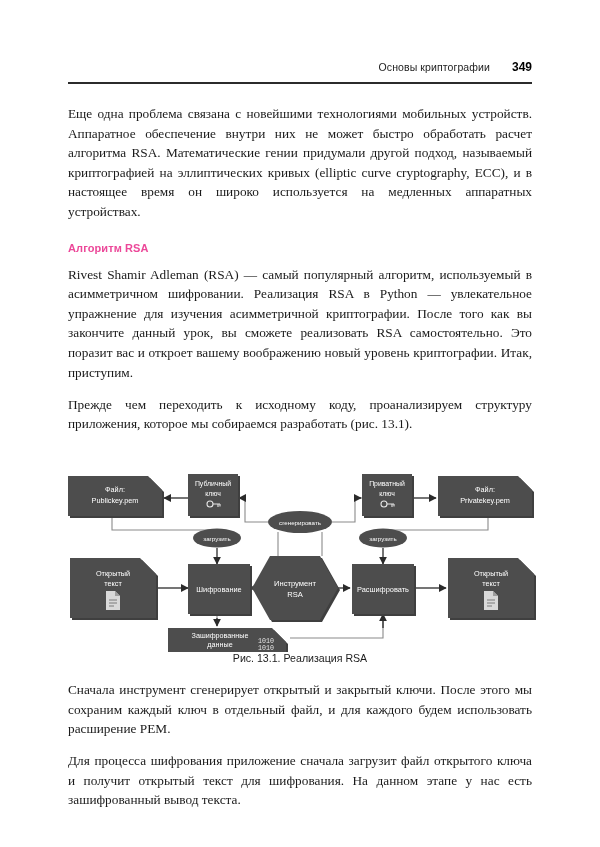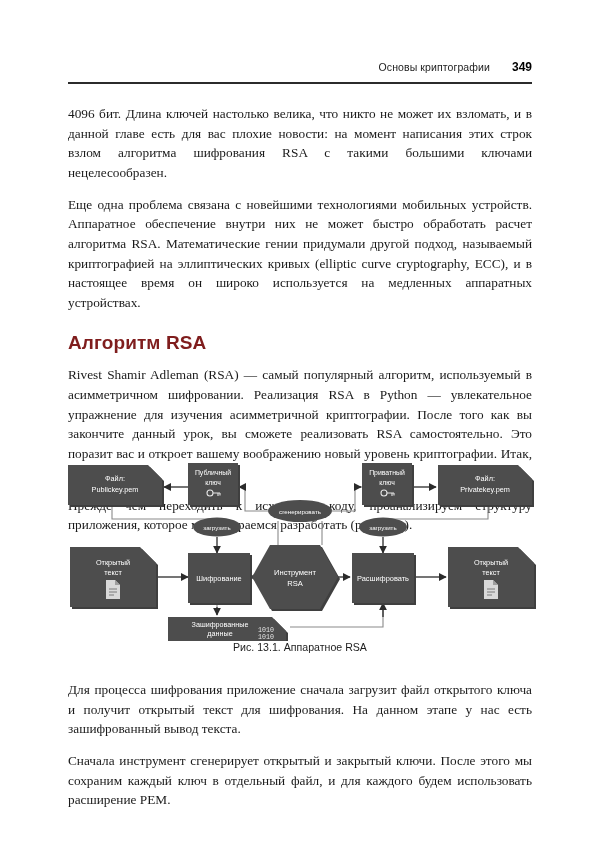--- a/index.html
+++ b/index.html
@@ -67,32 +67,32 @@
     font-size: 13.3px;
     line-height: 19.6px;
     text-align: justify;
     text-justify: inter-word;
     hyphens: none;
   }
   p.para.tight { margin-bottom: 11px; }
 
   h2.heading {
     font-family: "Liberation Sans", "DejaVu Sans", sans-serif;
-    font-size: 19px;
+    font-size: 11px;
     font-weight: 700;
     margin: 20px 0 11px 0;
     letter-spacing: .1px;
-    color: #7f1d1d;
+    color: #ec4899;
   }
 
   
   .figure-wrap {
     position: absolute;
     left: 60px;
-    top: 429px;
+    top: 440px;
     width: 480px;
     height: 230px;
   }
   .figure-svg { display: block; }
   .figcaption {
     position: absolute;
     left: 0;
     right: 0;
     top: 200px;
     text-align: center;
@@ -114,21 +114,20 @@
 
 <div class="page">
 
   <div class="runhead">
     <span class="runhead-title">Основы криптографии</span>
     <span class="runhead-page">349</span>
   </div>
   <div class="runrule"></div>
 
   <div class="content">
-    <p class="para">4096 бит. Длина ключей настолько велика, что никто не может их взломать, и в данной главе есть для вас плохие новости: на момент написания этих строк взлом алгоритма шифрования RSA с такими большими ключами нецелесообразен.</p>
     <p class="para">Еще одна проблема связана с новейшими технологиями мобильных устройств. Аппаратное обеспечение внутри них не может быстро обработать расчет алгоритма RSA. Математические гении придумали другой подход, называемый криптографией на эллиптических кривых (elliptic curve cryptography, ECC), и в настоящее время он широко используется на медленных аппаратных устройствах.</p>
     <h2 class="heading">Алгоритм RSA</h2>
     <p class="para">Rivest Shamir Adleman (RSA) — самый популярный алгоритм, используемый в асимметричном шифровании. Реализация RSA в Python — увлекательное упражнение для изучения асимметричной криптографии. После того как вы закончите данный урок, вы сможете реализовать RSA самостоятельно. Это поразит вас и откроет вашему воображению новый уровень криптографии. Итак, приступим.</p>
     <p class="para tight">Прежде чем переходить к исходному коду, проанализируем структуру приложения, которое мы собираемся разработать (рис. 13.1).</p>
   </div>
 
   <div class="figure-wrap">
     <svg class="figure-svg" width="480" height="200" viewBox="0 0 480 200">
       <defs>
         <marker id="arw" viewBox="0 0 10 10" refX="9" refY="5" markerWidth="6" markerHeight="6" orient="auto-start-reverse">
@@ -290,22 +289,22 @@
         <text x="160" y="195" text-anchor="middle" fill="#ffffff" font-family="Liberation Sans, DejaVu Sans, sans-serif" font-size="7.2">данные</text>
         <g>
           <text x="206" y="191" text-anchor="middle" fill="#e8e8e8" font-family="Liberation Mono, DejaVu Sans Mono, monospace" font-size="6.6">1010</text>
           <text x="206" y="198" text-anchor="middle" fill="#e8e8e8" font-family="Liberation Mono, DejaVu Sans Mono, monospace" font-size="6.6">1010</text>
         </g>
       </g>
     </svg>
 
     <div class="figcaption">
       <b>Рис. 13.1.</b>
-      <span>Аппаратное RSA</span>
+      <span>Реализация RSA</span>
     </div>
   </div>
 
   <div class="after-figure">
+    <p class="para">Сначала инструмент сгенерирует открытый и закрытый ключи. После этого мы сохраним каждый ключ в отдельный файл, и для каждого будем использовать расширение PEM.</p>
     <p class="para">Для процесса шифрования приложение сначала загрузит файл открытого ключа и получит открытый текст для шифрования. На данном этапе у нас есть зашифрованный вывод текста.</p>
-    <p class="para">Сначала инструмент сгенерирует открытый и закрытый ключи. После этого мы сохраним каждый ключ в отдельный файл, и для каждого будем использовать расширение PEM.</p>
   </div>
 
 </div>
 
 </body></html>

